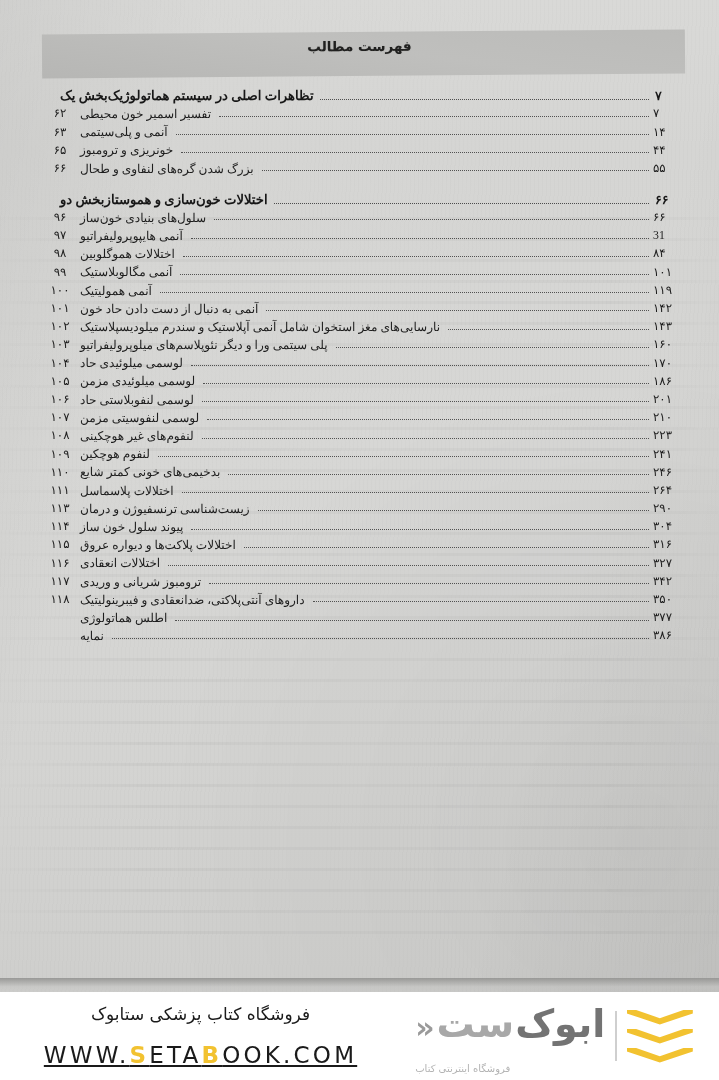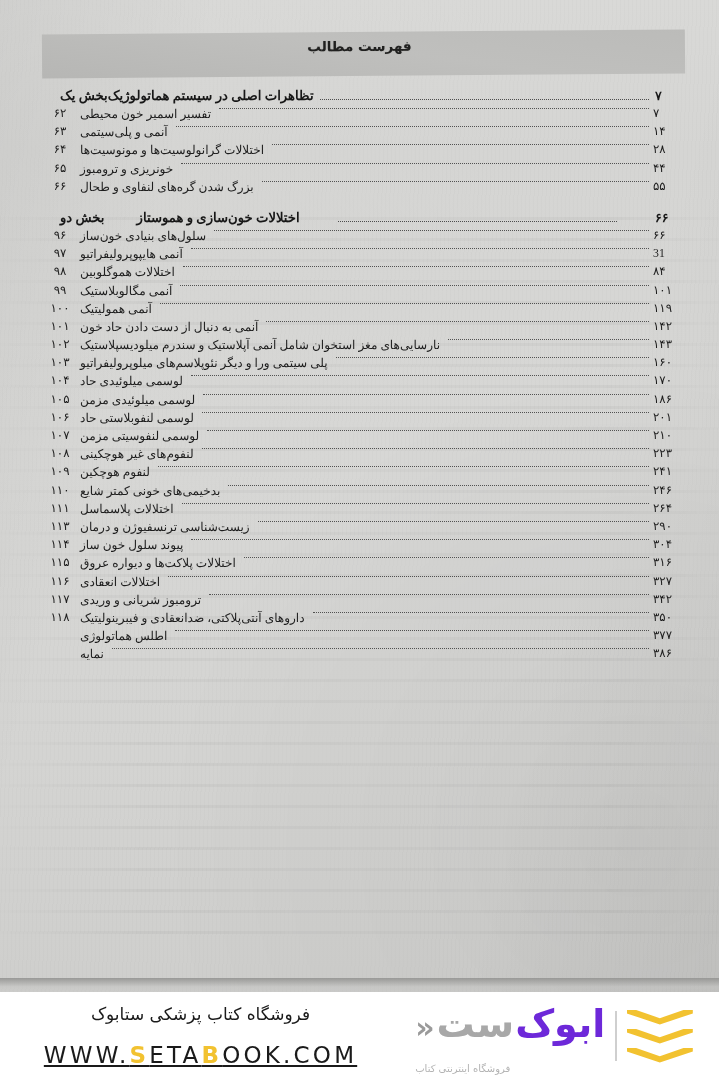--- a/index.html
+++ b/index.html
@@ -120,26 +120,26 @@
     opacity: .8;
   }
   .part-page {
     white-space: nowrap;
     font-weight: 700;
     font-size: 12.6px;
     min-width: 34px;
     text-align: left;
     direction: rtl;
   }
-  .part-2 { margin-top: 14px; gap: 32px; }
+  .part-2 { margin-top: 14px; }
 
   .row {
     display: flex;
     flex-direction: row-reverse;
-    align-items: flex-start;
+    align-items: flex-end;
     font-size: 12.1px;
     color: #1d1d1d;
     line-height: 1.0;
     padding: 3.05px 0;
   }
   .row-num {
     width: 40px;
     min-width: 40px;
     text-align: center;
     font-size: 11.8px;
@@ -225,21 +225,21 @@
     font-size: 38px;
     font-weight: 700;
     line-height: 1;
     letter-spacing: -1px;
     color: #a8a8a8;
     display: flex;
     flex-direction: row;
     align-items: flex-end;
     gap: 1px;
   }
-  .logo-word .gold { color: #6d28d9; margin-top: 7px; }
+  .logo-word .gold { color: #737373; margin-top: 7px; }
   .logo-chevmark {
     color: #9a9a9a;
     font-size: 30px;
     font-weight: 700;
     line-height: 1;
     margin-right: 2px;
   }
   .logo-sub {
     font-size: 10px;
     color: #b3b3b3;
@@ -299,26 +299,20 @@
           <span class="row-num">۶۲</span>
           <span class="row-title">تفسیر اسمیر خون محیطی</span>
           <span class="row-dots"></span>
           <span class="row-page">۷</span>
         </div>
         <div class="row">
           <span class="row-num">۶۳</span>
           <span class="row-title">آنمی و پلی‌سیتمی</span>
           <span class="row-dots"></span>
           <span class="row-page">۱۴</span>
-        </div>
-        <div class="row">
-          <span class="row-num">۶۴</span>
-          <span class="row-title">اختلالات گرانولوسیت‌ها و مونوسیت‌ها</span>
-          <span class="row-dots"></span>
-          <span class="row-page">۲۸</span>
         </div>
         <div class="row">
           <span class="row-num">۶۵</span>
           <span class="row-title">خونریزی و ترومبوز</span>
           <span class="row-dots"></span>
           <span class="row-page">۴۴</span>
         </div>
         <div class="row">
           <span class="row-num">۶۶</span>
           <span class="row-title">بزرگ شدن گره‌های لنفاوی و طحال</span>

